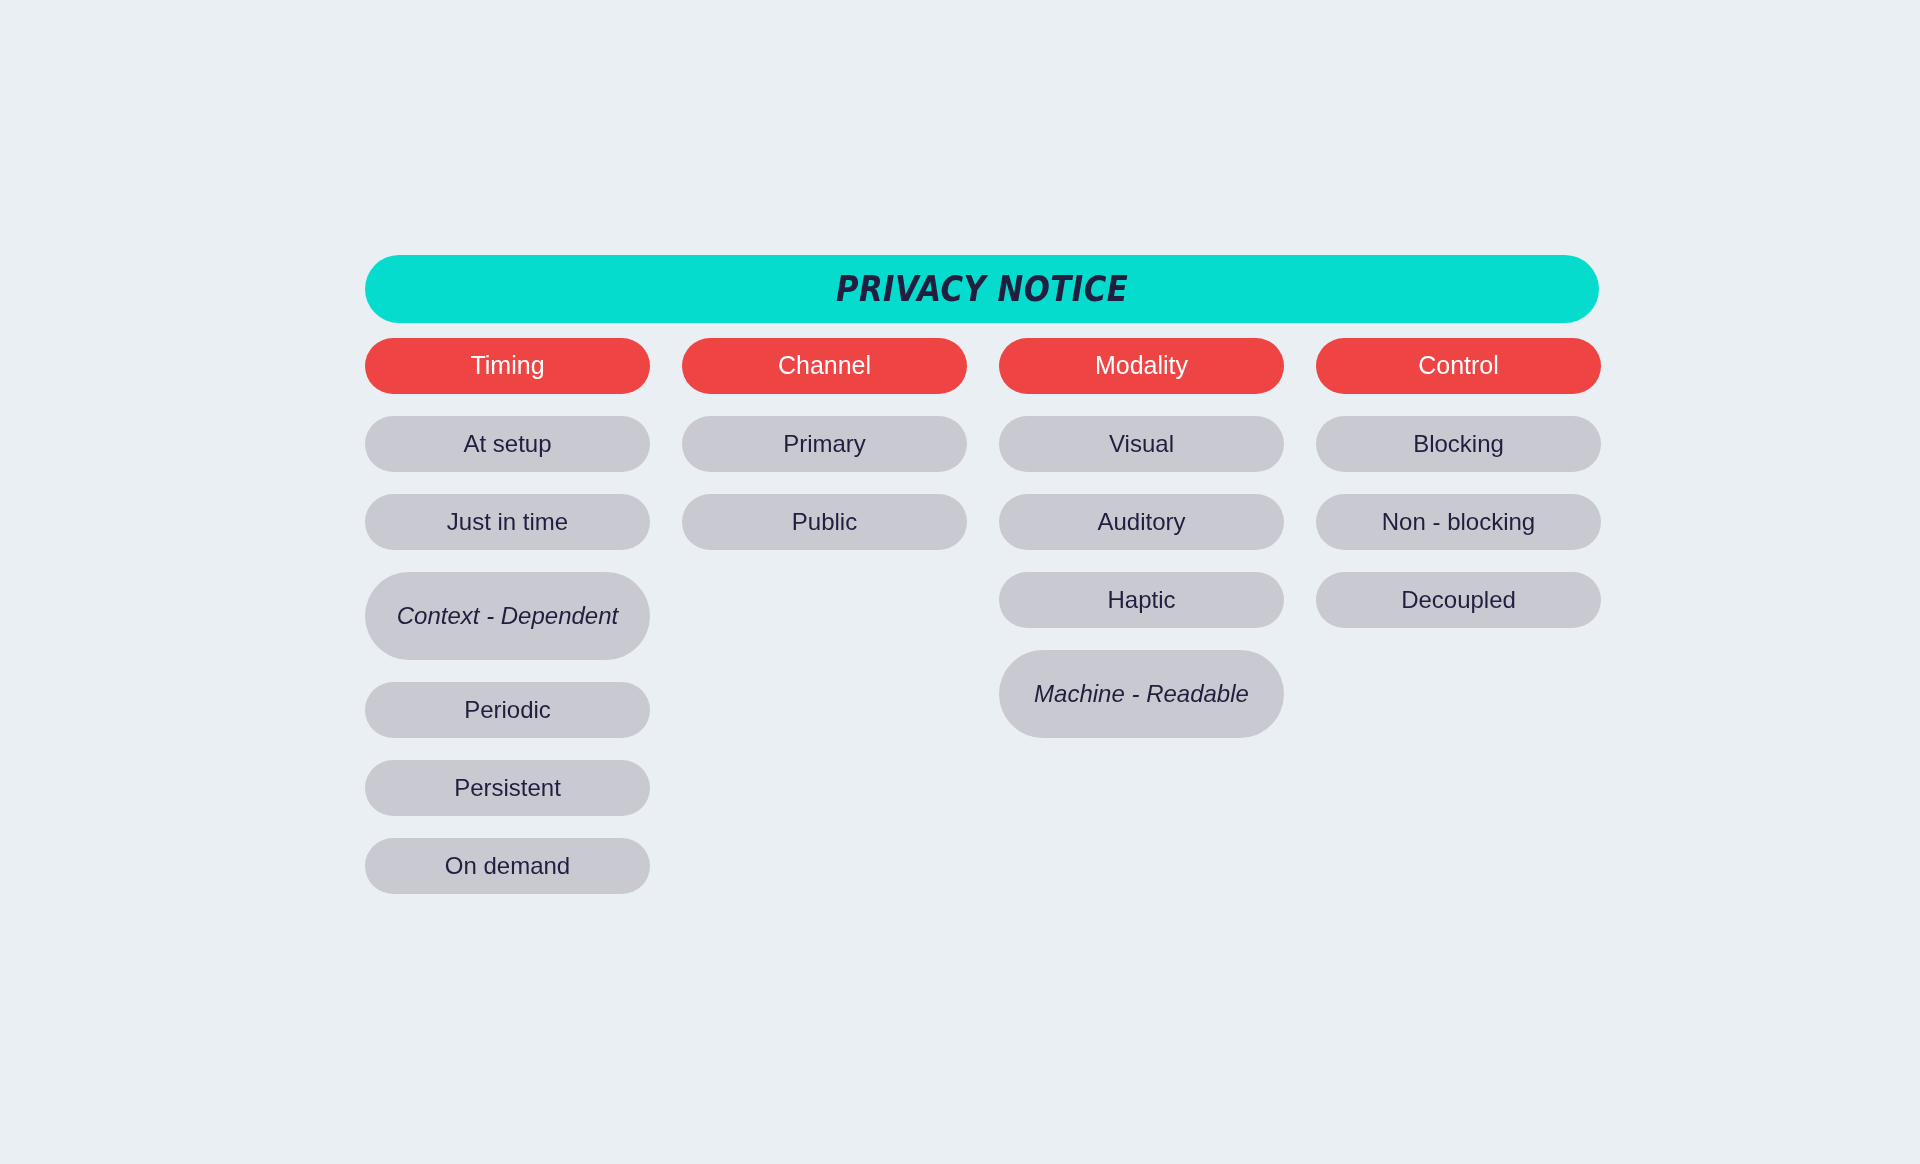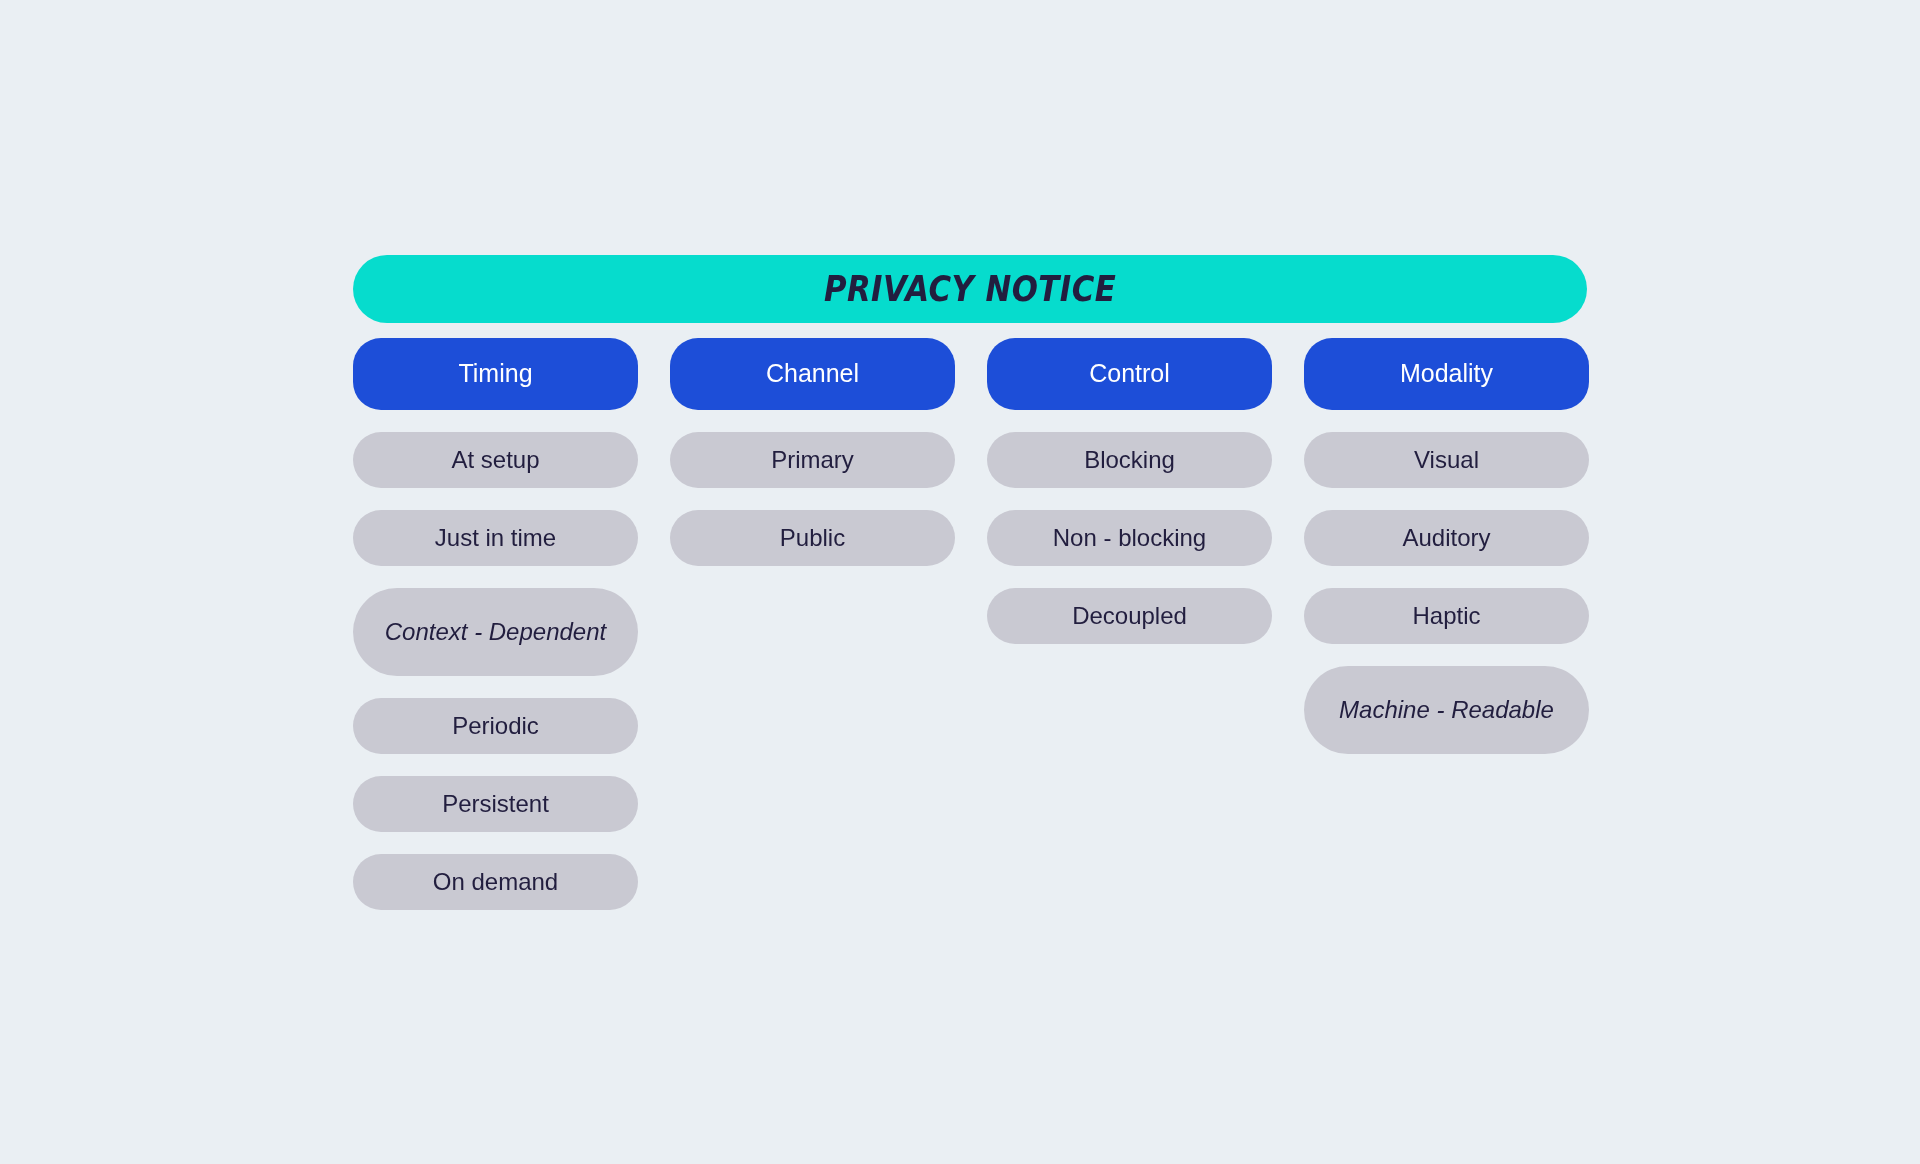--- a/index.html
+++ b/index.html
@@ -11,21 +11,21 @@
   }
 
   body {
     background: #eaeff3;
     font-family: "Liberation Sans", sans-serif;
     overflow: hidden;
   }
 
   #diagram-root {
     position: absolute;
-    left: 353px;
+    left: 365px;
     top: 255px;
     width: 1234px;
   }
 
   
   .title-banner {
     width: 100%;
     height: 68px;
     background: #06dccd;
     border-radius: 34px;
@@ -56,22 +56,22 @@
 
   .column {
     width: 285px;
     display: flex;
     flex-direction: column;
     gap: 22px;
     flex: 0 0 285px;
   }
 
   .column-header {
-    height: 72px;
-    background: #1d4ed8;
+    height: 56px;
+    background: #ef4444;
     border-radius: 28px;
     display: flex;
     align-items: center;
     justify-content: center;
     color: #ffffff;
     font-size: 25px;
     font-weight: 400;
     line-height: 1.1;
   }
 
@@ -115,27 +115,27 @@
         <div class="item-pill">Periodic</div>
         <div class="item-pill">Persistent</div>
         <div class="item-pill">On demand</div>
       </div>
       <div class="column">
         <div class="column-header">Channel</div>
         <div class="item-pill">Primary</div>
         <div class="item-pill">Public</div>
       </div>
       <div class="column">
-        <div class="column-header">Control</div>
-        <div class="item-pill">Blocking</div>
-        <div class="item-pill">Non - blocking</div>
-        <div class="item-pill">Decoupled</div>
-      </div>
-      <div class="column">
         <div class="column-header">Modality</div>
         <div class="item-pill">Visual</div>
         <div class="item-pill">Auditory</div>
         <div class="item-pill">Haptic</div>
         <div class="item-pill two-line">Machine - Readable</div>
       </div>
+      <div class="column">
+        <div class="column-header">Control</div>
+        <div class="item-pill">Blocking</div>
+        <div class="item-pill">Non - blocking</div>
+        <div class="item-pill">Decoupled</div>
+      </div>
     </div>
 
 </div>
 
 </body></html>

